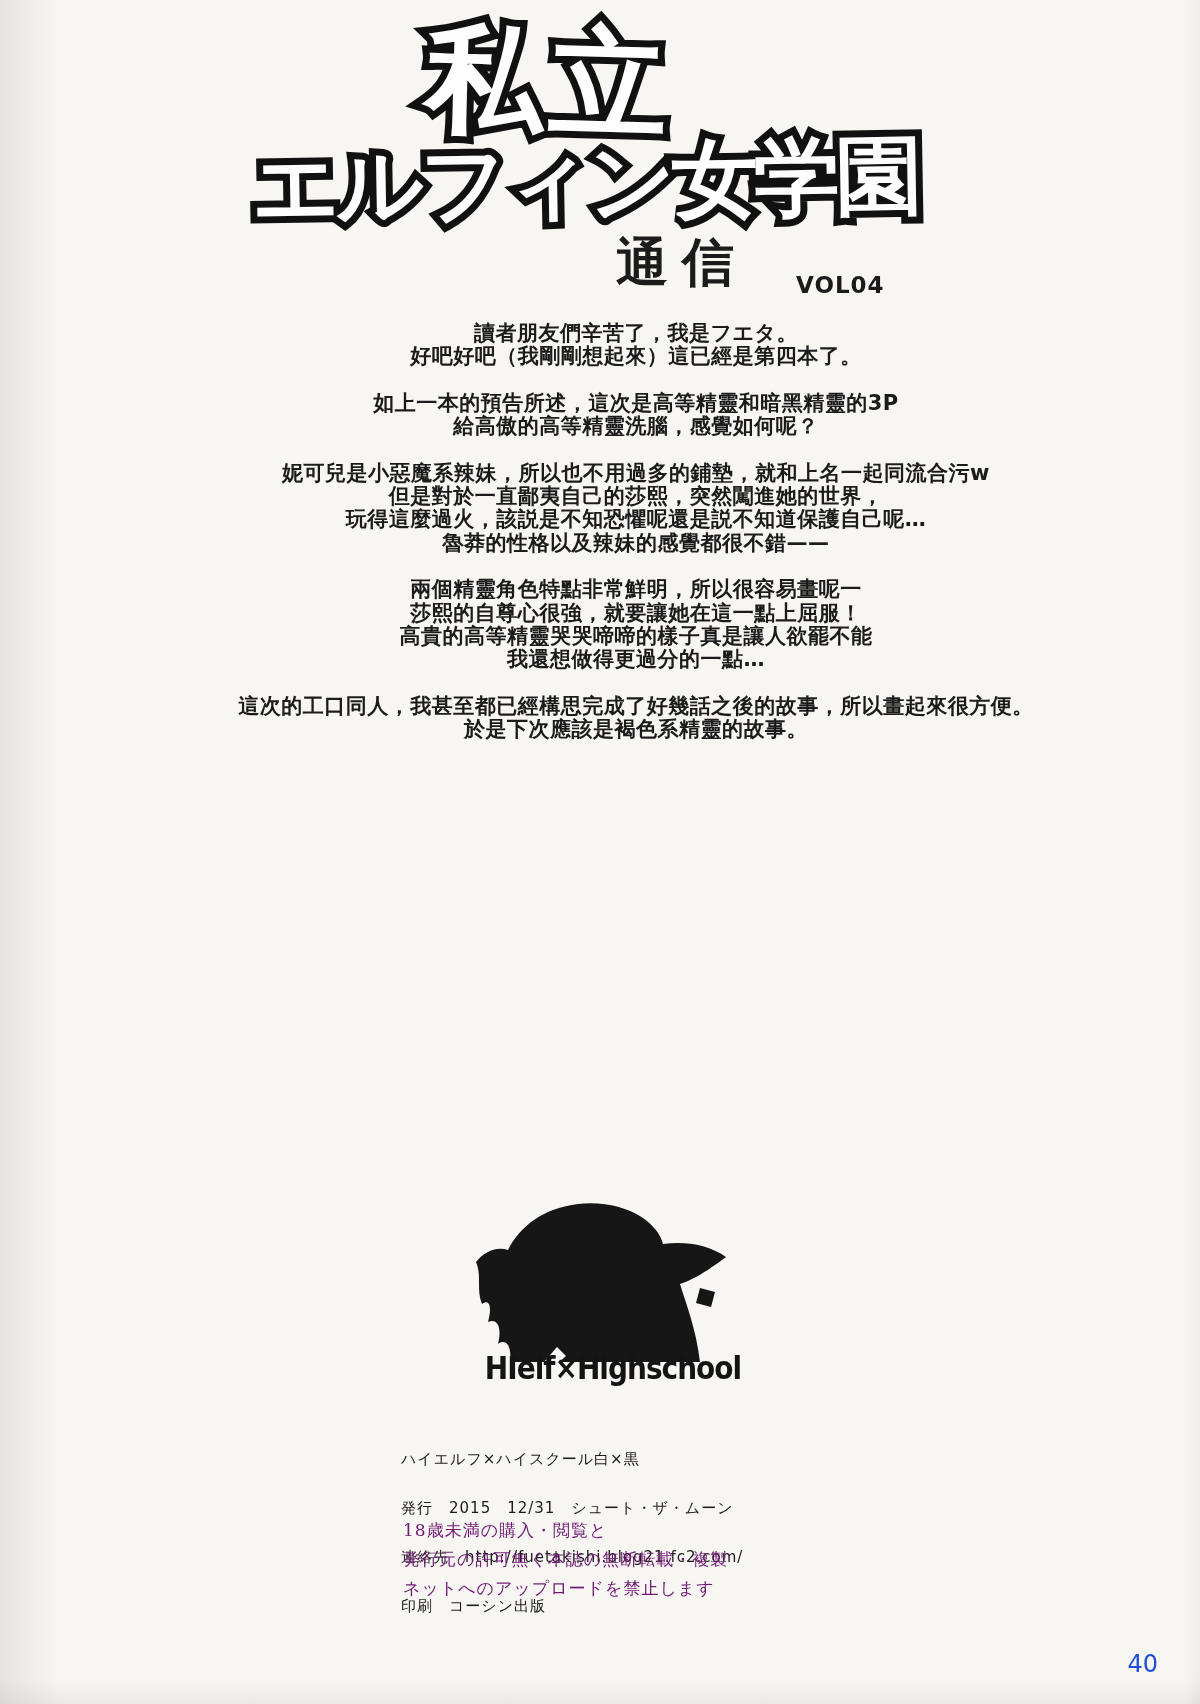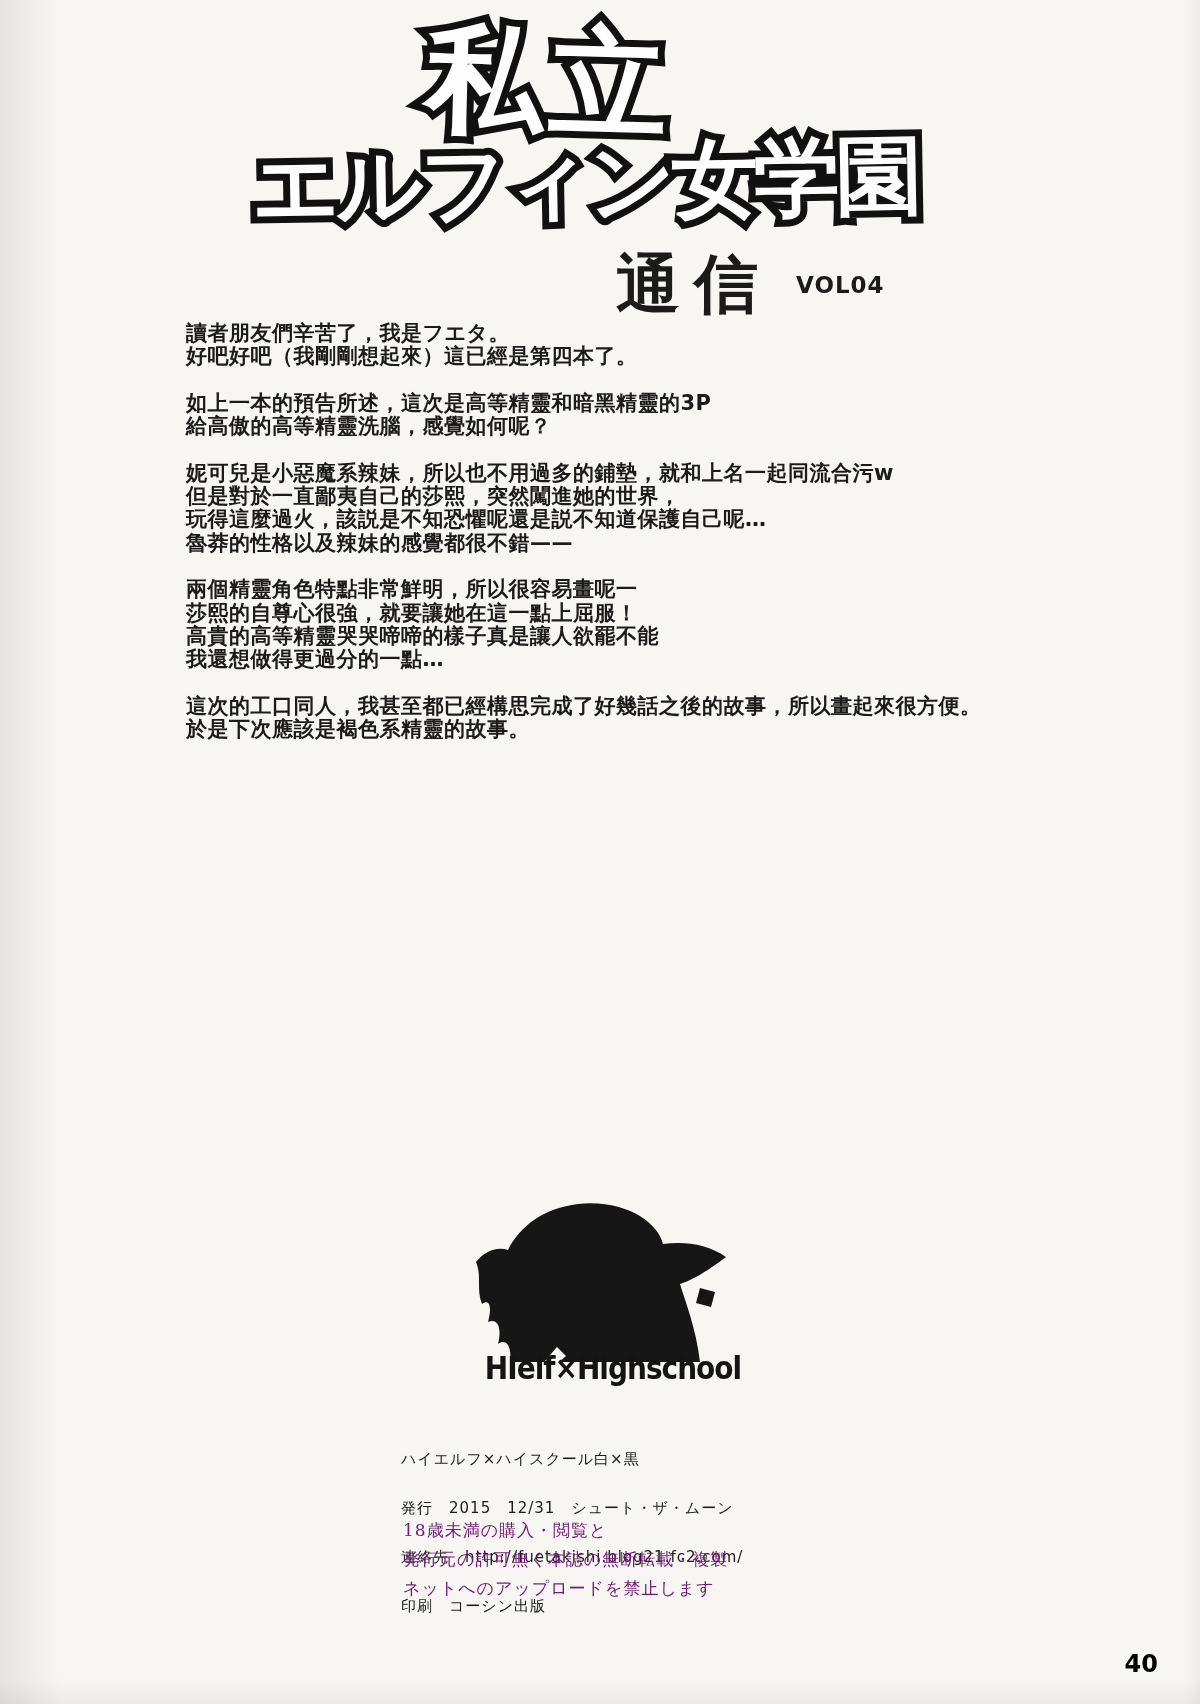--- a/index.html
+++ b/index.html
@@ -21,32 +21,32 @@
     position:absolute;color:#fdfdfd;font-weight:bold;line-height:1;
     white-space:nowrap;
   }
   .outline-word::before{
     content:attr(data-text);position:absolute;left:0;top:0;z-index:-1;
     color:#111;-webkit-text-stroke:14px #111;
   }
   #title-prefix{left:425px;top:22px;font-size:118px;letter-spacing:6px;transform:rotate(1.5deg);}
   #title-name{left:252px;top:138px;font-size:86px;letter-spacing:-4px;transform:rotate(-1deg);}
   #title-bulletin{
-    position:absolute;left:616px;top:252px;font-size:64px;font-weight:900;
+    position:absolute;left:616px;top:236px;font-size:52px;font-weight:900;
     font-family:"DejaVu Serif",serif;letter-spacing:14px;line-height:1;
   }
   #title-vol{position:absolute;left:796px;top:272px;font-size:23px;font-weight:bold;letter-spacing:1px;}
 
   
   #afterword{
     position:absolute;left:186px;top:322px;width:900px;
     font-size:21px;line-height:23.4px;font-weight:600;
     letter-spacing:0.5px;
   }
-  #afterword p{margin:0 0 23px 0;white-space:pre-line;}
+  #afterword p{margin:0 0 23px 0;white-space:pre-line;text-align:center;}
 
   
   #silhouette{position:absolute;left:448px;top:1192px;}
   #logo{
     position:absolute;left:468px;top:1352px;width:290px;text-align:center;
     font-size:28px;font-weight:900;letter-spacing:-1px;
     transform:scaleY(1.15);color:#141414;white-space:nowrap;
   }
 
   
@@ -56,22 +56,22 @@
     white-space:pre-line;
   }
   #colophon .line{margin:0;}
   #warning{
     position:absolute;left:403px;top:1516px;width:560px;
     font-family:"DejaVu Serif",serif;font-size:17px;line-height:29px;
     font-weight:500;letter-spacing:1px;white-space:pre-line;color:#701a75;
   }
 
   #page-number{
-    position:absolute;right:42px;bottom:26px;font-size:24px;font-weight:700;
-    color:#000000;
+    position:absolute;right:42px;bottom:26px;font-size:24px;font-weight:400;
+    color:#1d4ed8;
   }
 </style>
 </head>
 <body>
 
 <div id="page">
 
   <div class="shade-left"></div>
   <div class="shade-bottom"></div>
   <div class="shade-right"></div>

